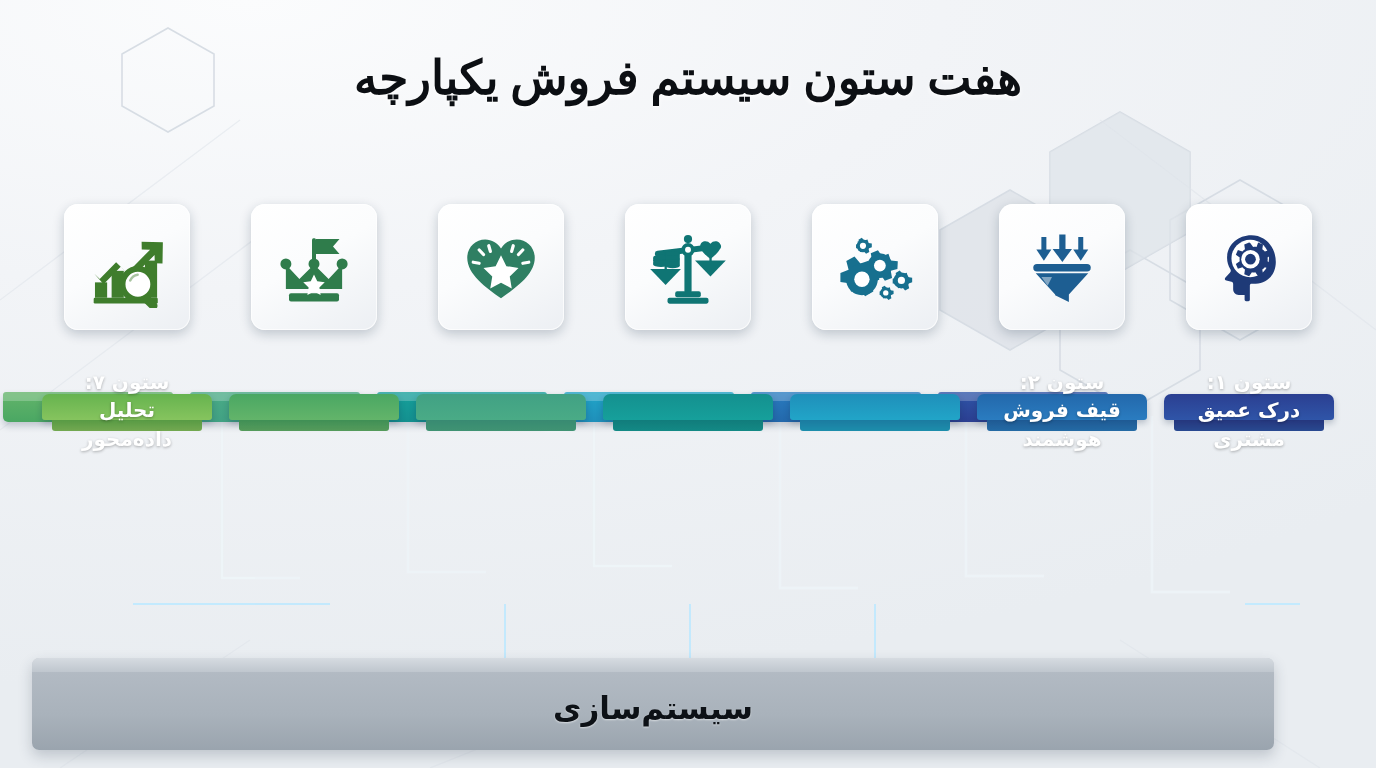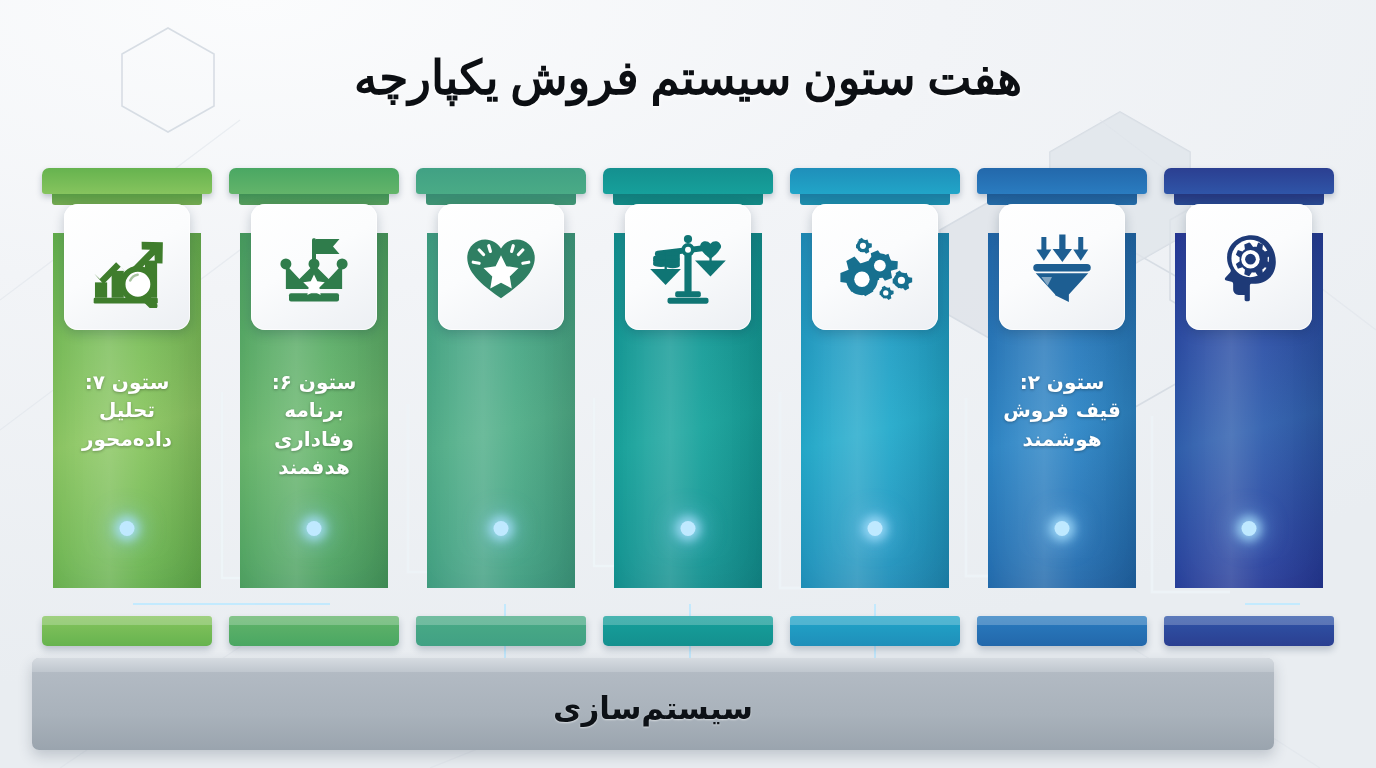--- a/index.html
+++ b/index.html
@@ -38,21 +38,21 @@
   
   .columns{
     position:absolute;top:168px;left:42px;
     width:1292px;height:478px;
     display:flex;justify-content:space-between;
     z-index:4;
   }
   .pillar{
     position:relative;
     width:170px;height:478px;
-    display:flex;flex-direction:column;align-items:center;gap:28px;
+    display:flex;flex-direction:row;align-items:center;gap:28px;
   }
 
   
   .capital{
     position:relative;
     width:170px;height:26px;
     border-radius:7px 7px 3px 3px;
     box-shadow:0 3px 6px rgba(20,40,70,.25);
     flex:0 0 auto;
     z-index:3;
@@ -216,20 +216,23 @@
     <div class="plinth" style="background:linear-gradient(180deg, #2f55a8 0%, #2b3f91 100%);"></div>
     <div class="icon-tile">
           <svg width="78" height="78" viewBox="0 0 64 64">
         <path fill="#1e3a77" d="M34 6c-11.6 0-20 8.4-20 18.5 0 3.6 1 6.6 2.6 9.2.7 1.1.6 2-.3 3l-3.6 3.9c-.9 1-.6 2.2.7 2.5l4.2 1.1c.9.2 1.4.9 1.4 1.8v4.3c0 2.6 2 4.7 4.6 4.7h4.8v3.9c0 .8.6 1.1 1.2 1.1h1.9c.7 0 1.2-.5 1.2-1.2V47c0-.8.6-1.3 1.4-1.3h3.5C46.9 45.7 54 38.2 54 27.9 54 15.6 45.3 6 34 6z"></path>
         <circle cx="33" cy="25" r="15.4" fill="#ffffff"></circle>
         <path fill="#1e3a77" d="M33 12.4l2.4 3.2c.9-.2 1.9-.2 2.8 0l1.3-3.7 4 1.7-.6 3.9c.8.5 1.5 1.1 2.1 1.8l3.7-1.3 1.7 4-3.2 2.3c.2.9.2 1.9 0 2.9l3.2 2.3-1.7 4-3.7-1.3c-.6.7-1.3 1.3-2.1 1.8l.6 3.9-4 1.7-2.3-3.2c-.9.2-1.9.2-2.8 0l-2.3 3.2-4-1.7.6-3.9c-.8-.5-1.5-1.1-2.1-1.8l-3.7 1.3-1.7-4 3.2-2.3c-.2-1-.2-2 0-2.9l-3.2-2.3 1.7-4 3.7 1.3c.6-.7 1.3-1.3 2.1-1.8l-.6-3.9 4-1.7z"></path>
         <circle cx="33.2" cy="25.6" r="7.6" fill="#ffffff"></circle>
         <circle cx="33.2" cy="25.6" r="4.4" fill="#1e3a77"></circle>
       </svg>
         </div>
+    <div class="plabel">ستون ۱:
+درک عمیق
+مشتری</div>
   </div>
       <div class="pillar">
     <div class="capital" style="background:linear-gradient(180deg, #2368ab 0%, #2a7cc0 100%);"></div>
     <div class="shaft" style="background:linear-gradient(165deg, #2167ab 0%, #2d86c6 55%, #2167ab 100%);">
       <div class="node"></div>
     </div>
     <div class="plinth" style="background:linear-gradient(180deg, #2a7cc0 0%, #2368ab 100%);"></div>
     <div class="icon-tile">
           <svg width="80" height="80" viewBox="0 0 64 64">
         <g fill="#1d5e92">
@@ -348,24 +351,20 @@
           <path d="M33.6 9.5h18.8l-5.2 6 5.2 6H33.6z"></path>
           <circle cx="32" cy="29.5" r="4.4"></circle>
           <circle cx="9.5" cy="29.5" r="4.4"></circle>
           <circle cx="54.5" cy="29.5" r="4.4"></circle>
           <path d="M9.5 30l10.8 11.5L32 30l11.7 11.5L54.5 30v19.5h-45z"></path>
           <rect x="12" y="53" width="40" height="6.5" rx="1.6"></rect>
         </g>
         <polygon fill="#ffffff" points="32,38 34.6,43.4 40.6,44.2 36.3,48.4 37.3,54.4 32,51.5 26.7,54.4 27.7,48.4 23.4,44.2 29.4,43.4"></polygon>
       </svg>
         </div>
-    <div class="plabel">ستون ۶:
-برنامه
-وفاداری
-هدفمند</div>
   </div>
       <div class="pillar">
     <div class="capital" style="background:linear-gradient(180deg, #66b34f 0%, #86c45e 100%);"></div>
     <div class="shaft" style="background:linear-gradient(165deg, #64b24e 0%, #8cc762 55%, #64b24e 100%);">
       <div class="node"></div>
     </div>
     <div class="plinth" style="background:linear-gradient(180deg, #86c45e 0%, #66b34f 100%);"></div>
     <div class="icon-tile">
           <svg width="82" height="82" viewBox="0 0 64 64">
         <g fill="#3f7d2c">

